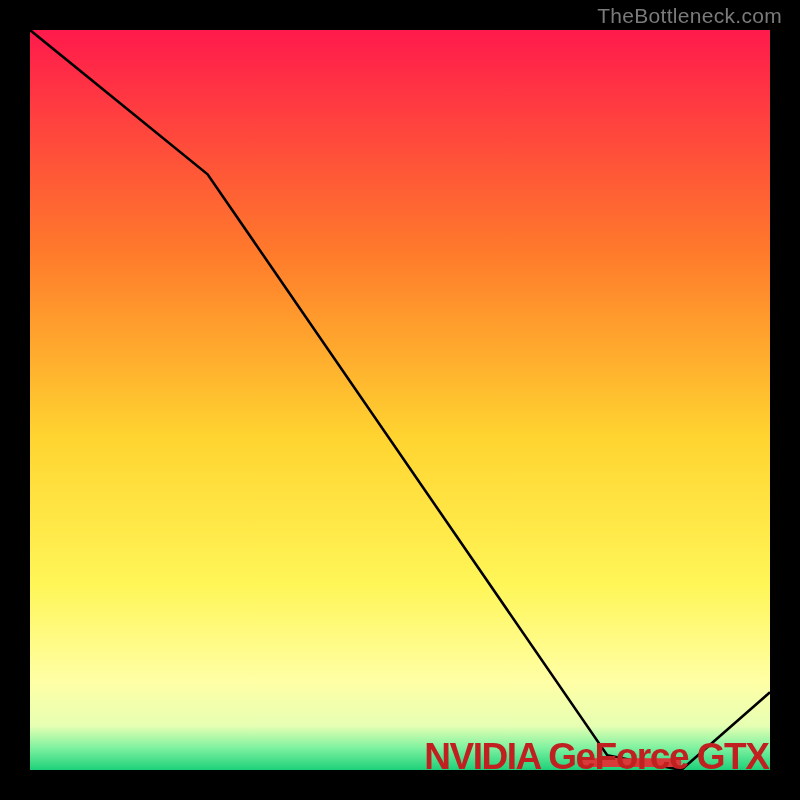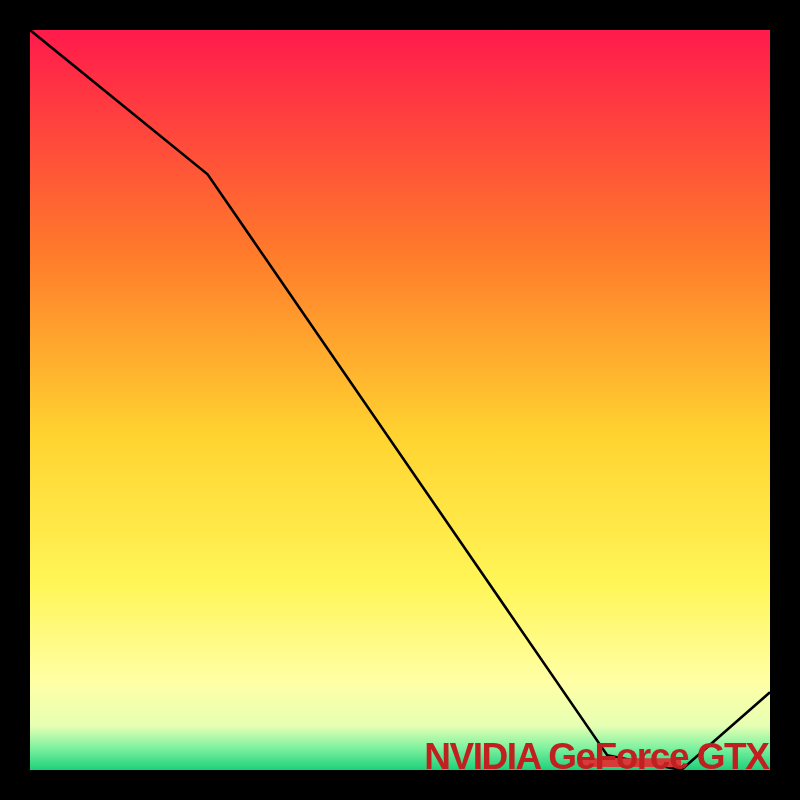--- a/index.html
+++ b/index.html
@@ -41,20 +41,21 @@
     fill: #c02020;
     font-size: 5px;
     font-weight: bold;
     letter-spacing: -0.2px;
   }
 </style>
 </head>
 <body>
 
 <div class="frame">
+  <div class="attribution">TheBottleneck.com</div>
 
   <div class="plot-wrap">
     <svg id="chart-svg" width="740" height="740" viewBox="0 0 100 100" preserveAspectRatio="none">
       <defs>
         <linearGradient id="bg-grad" x1="0" y1="0" x2="0" y2="1">
             <stop offset="0%" stop-color="#ff1a4c"></stop>
             <stop offset="30%" stop-color="#ff7a2b"></stop>
             <stop offset="55%" stop-color="#ffd430"></stop>
             <stop offset="75%" stop-color="#fff658"></stop>
             <stop offset="88%" stop-color="#ffffa5"></stop>

